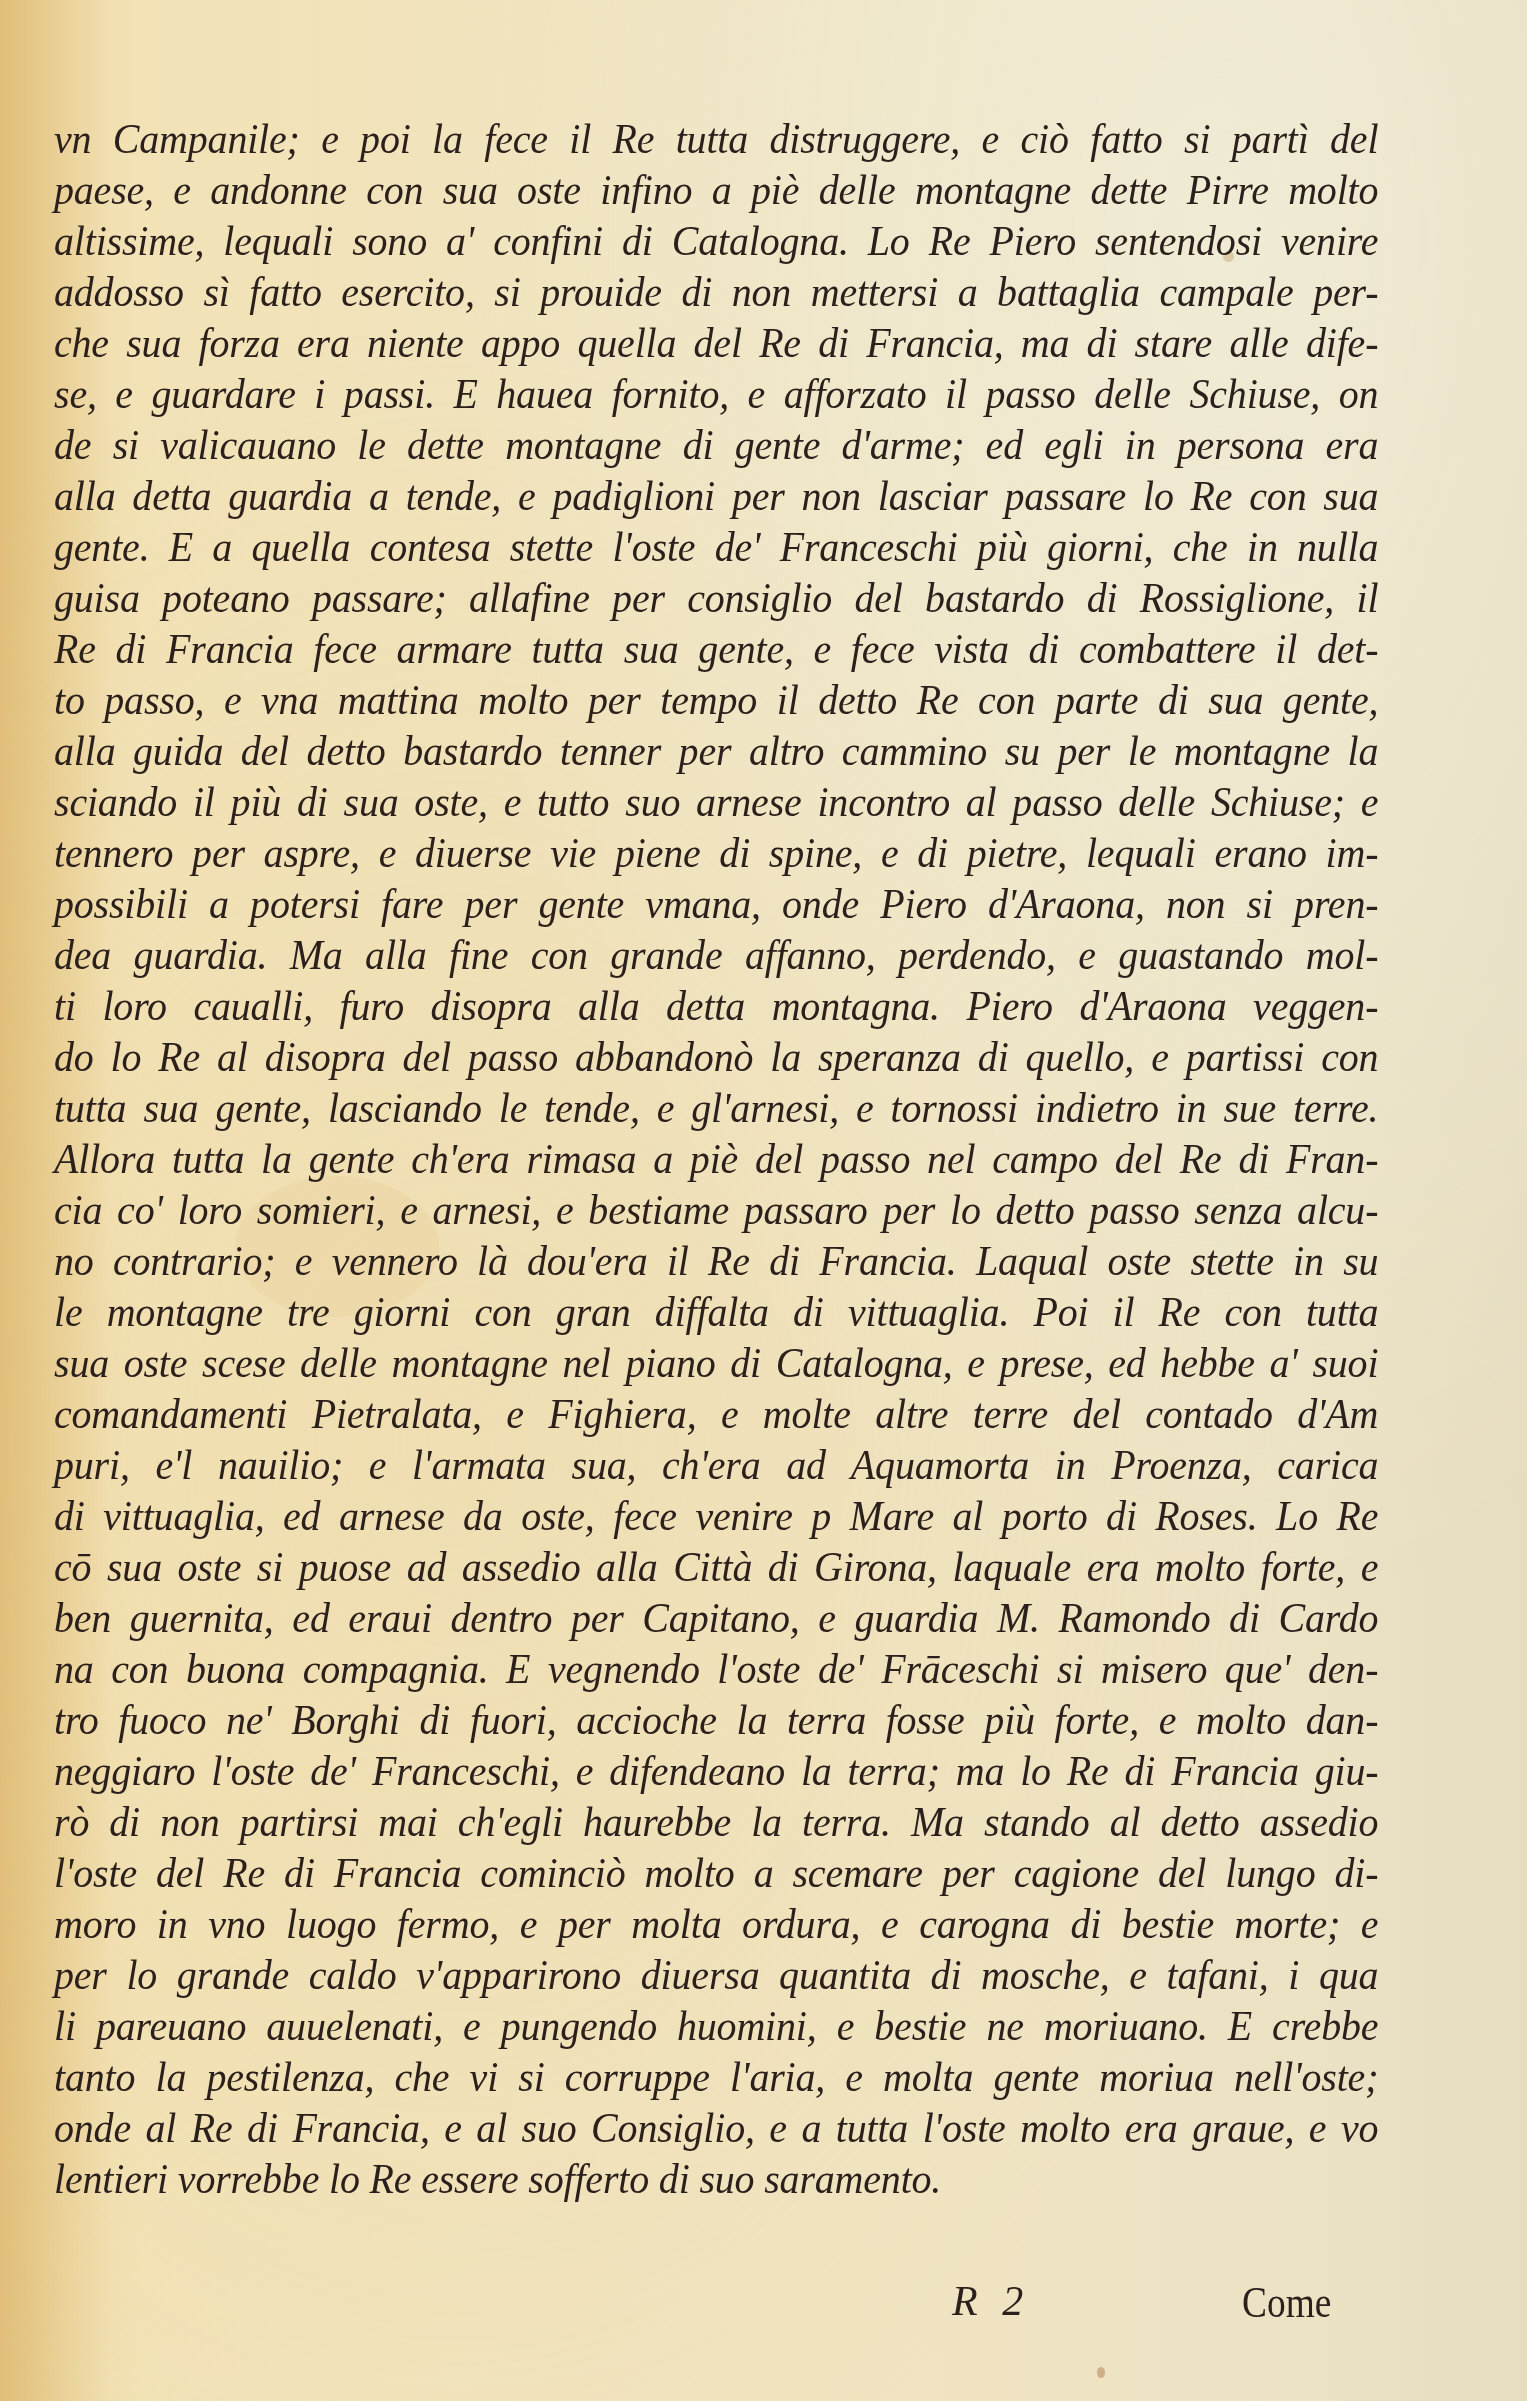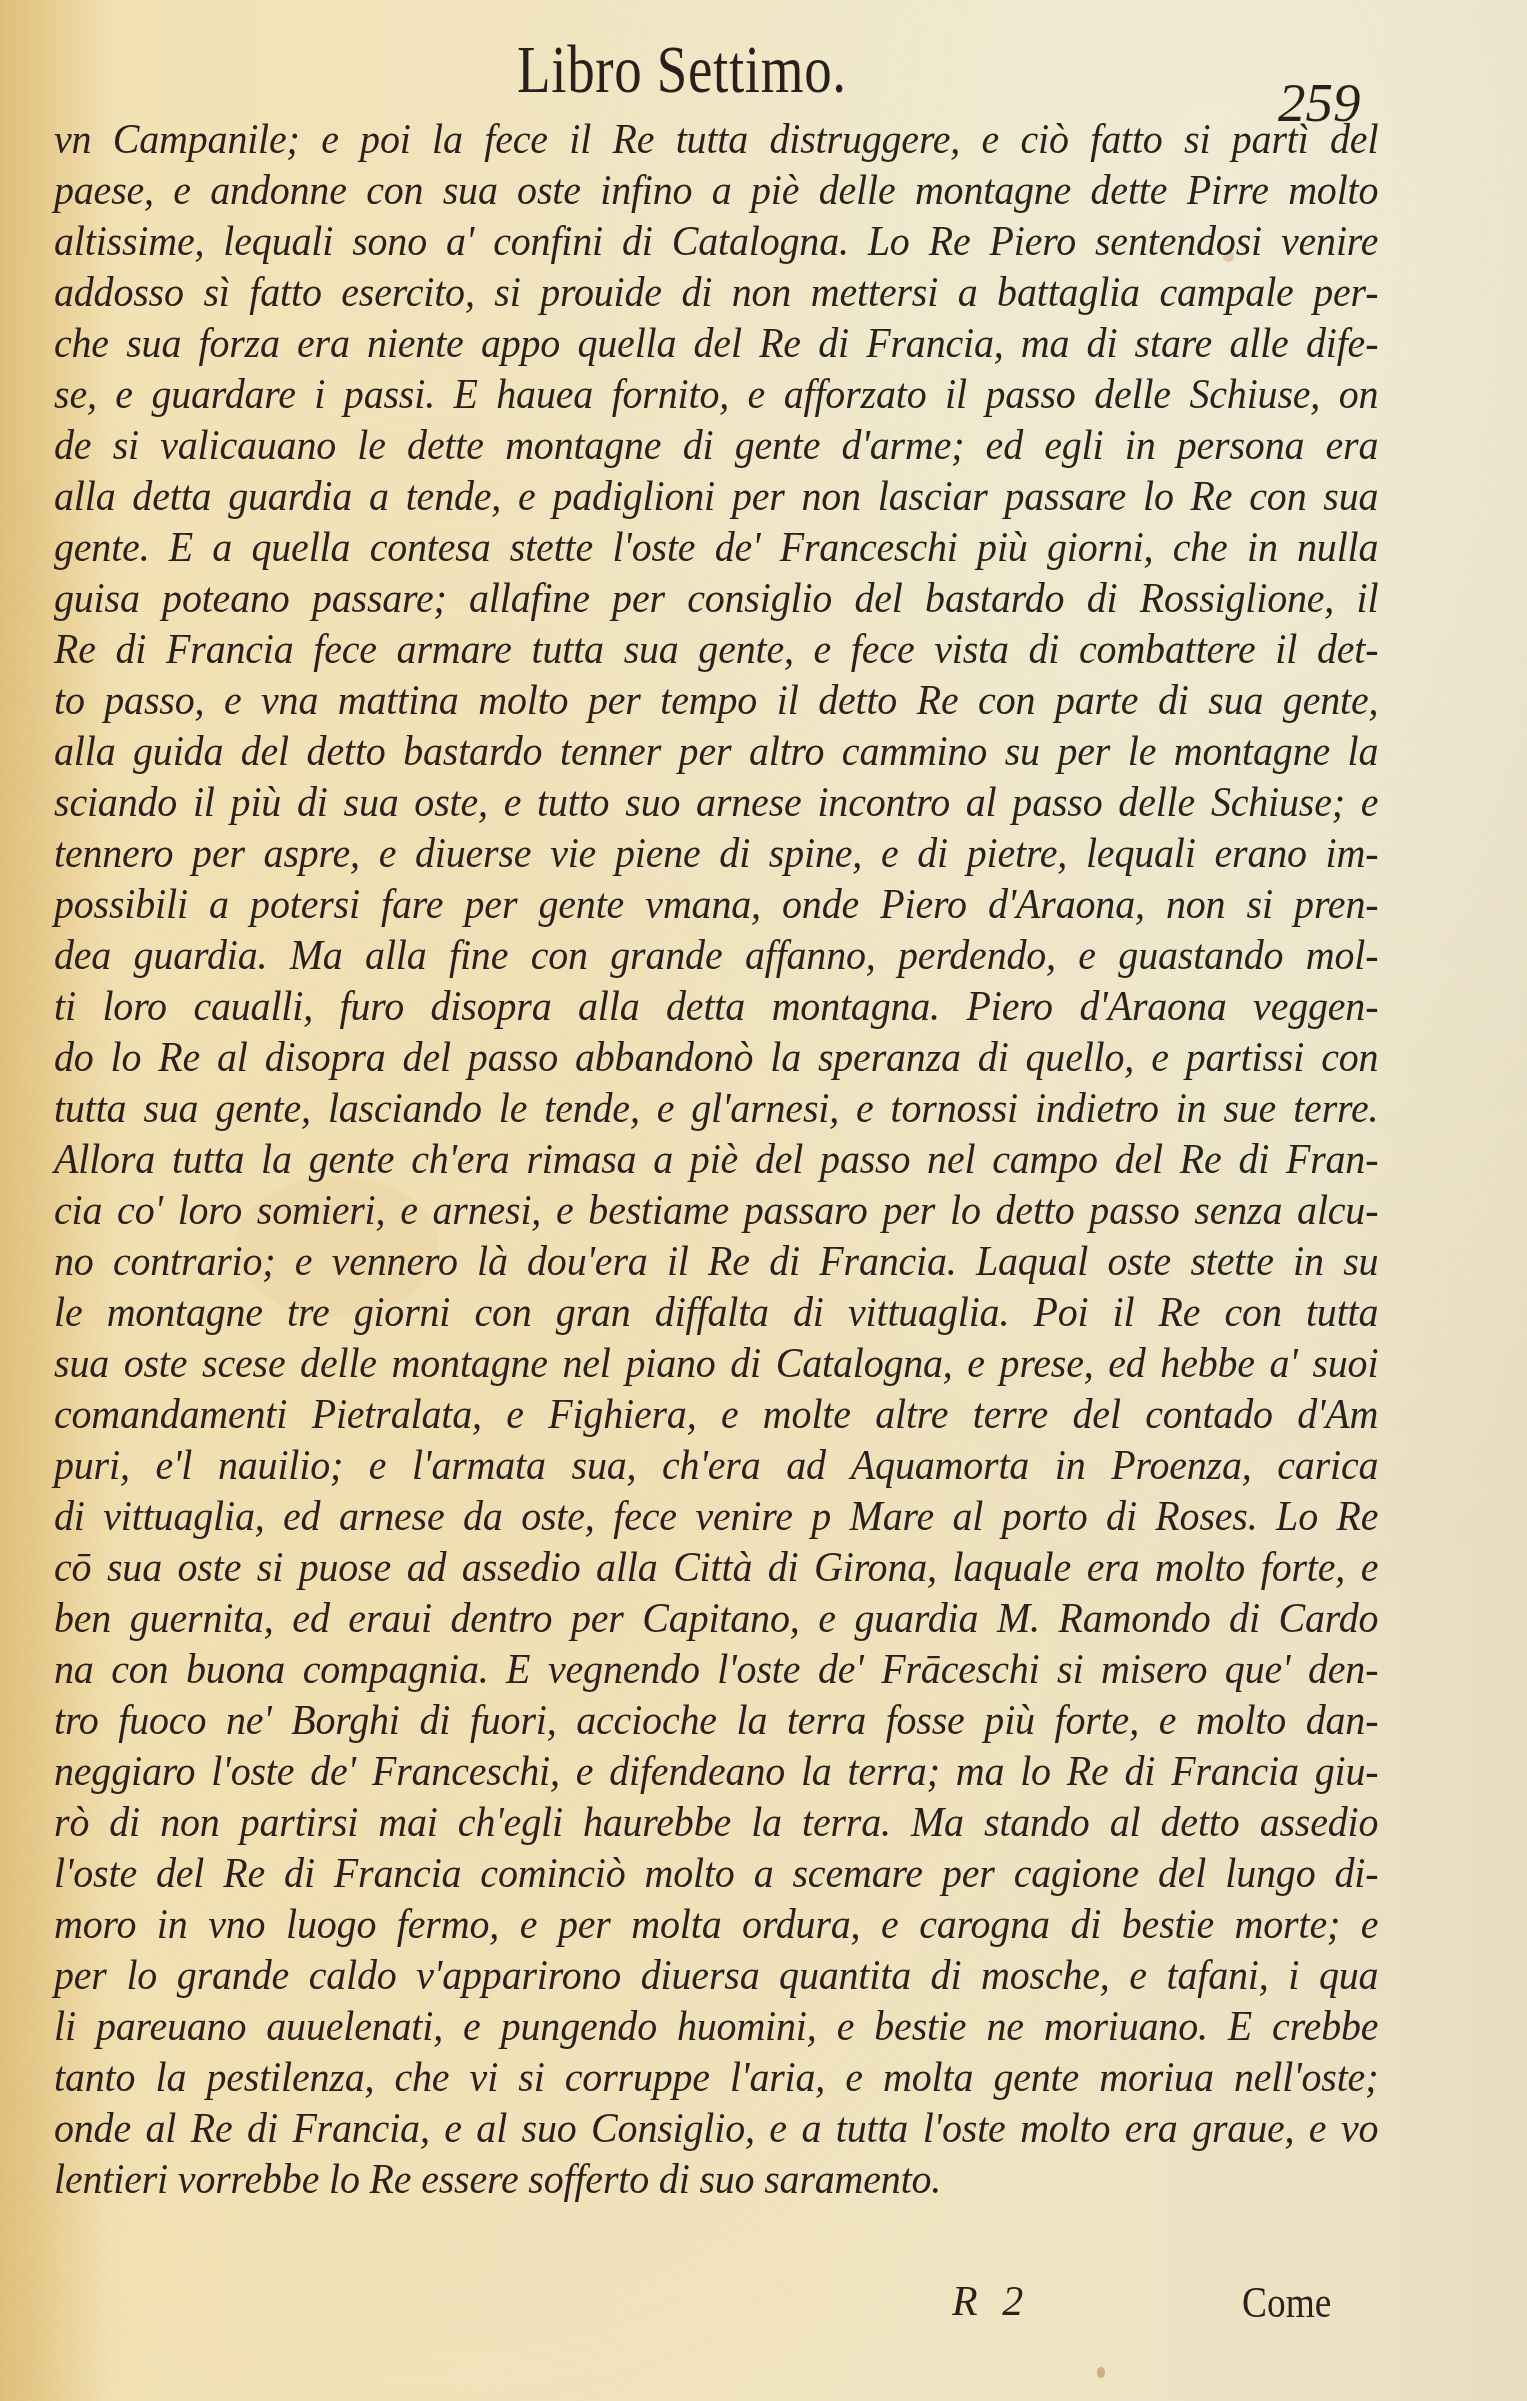--- a/index.html
+++ b/index.html
@@ -117,24 +117,20 @@
 </style>
 </head>
 <body>
 
 <div class="page">
   <div class="gutter-shade"></div>
   <div class="stain" style="left:1223px;top:251px;width:11px;height:11px;background:rgba(190,140,80,0.35);"></div>
   <div class="stain" style="left:1097px;top:2367px;width:7.8px;height:11px;background:rgba(170,110,60,0.45);"></div>
   <div class="stain" style="left:235px;top:1176px;width:204px;height:141px;background:rgba(220,180,110,0.12);"></div>
 
-  <div class="header">
-    <div class="running-title">Libro Settimo.</div>
-    <div class="folio">259</div>
-  </div>
 
   <div class="body-text">
     <span class="line">vn Campanile; e poi la fece il Re tutta distruggere, e ciò fatto si partì del</span>
     <span class="line">paese, e andonne con sua oste infino a piè delle montagne dette Pirre molto</span>
     <span class="line">altissime, lequali sono a' confini di Catalogna. Lo Re Piero sentendosi venire</span>
     <span class="line">addosso sì fatto esercito, si prouide di non mettersi a battaglia campale per-</span>
     <span class="line">che sua forza era niente appo quella del Re di Francia, ma di stare alle dife-</span>
     <span class="line">se, e guardare i passi. E hauea fornito, e afforzato il passo delle Schiuse, on</span>
     <span class="line">de si valicauano le dette montagne di gente d'arme; ed egli in persona era</span>
     <span class="line">alla detta guardia a tende, e padiglioni per non lasciar passare lo Re con sua</span>

